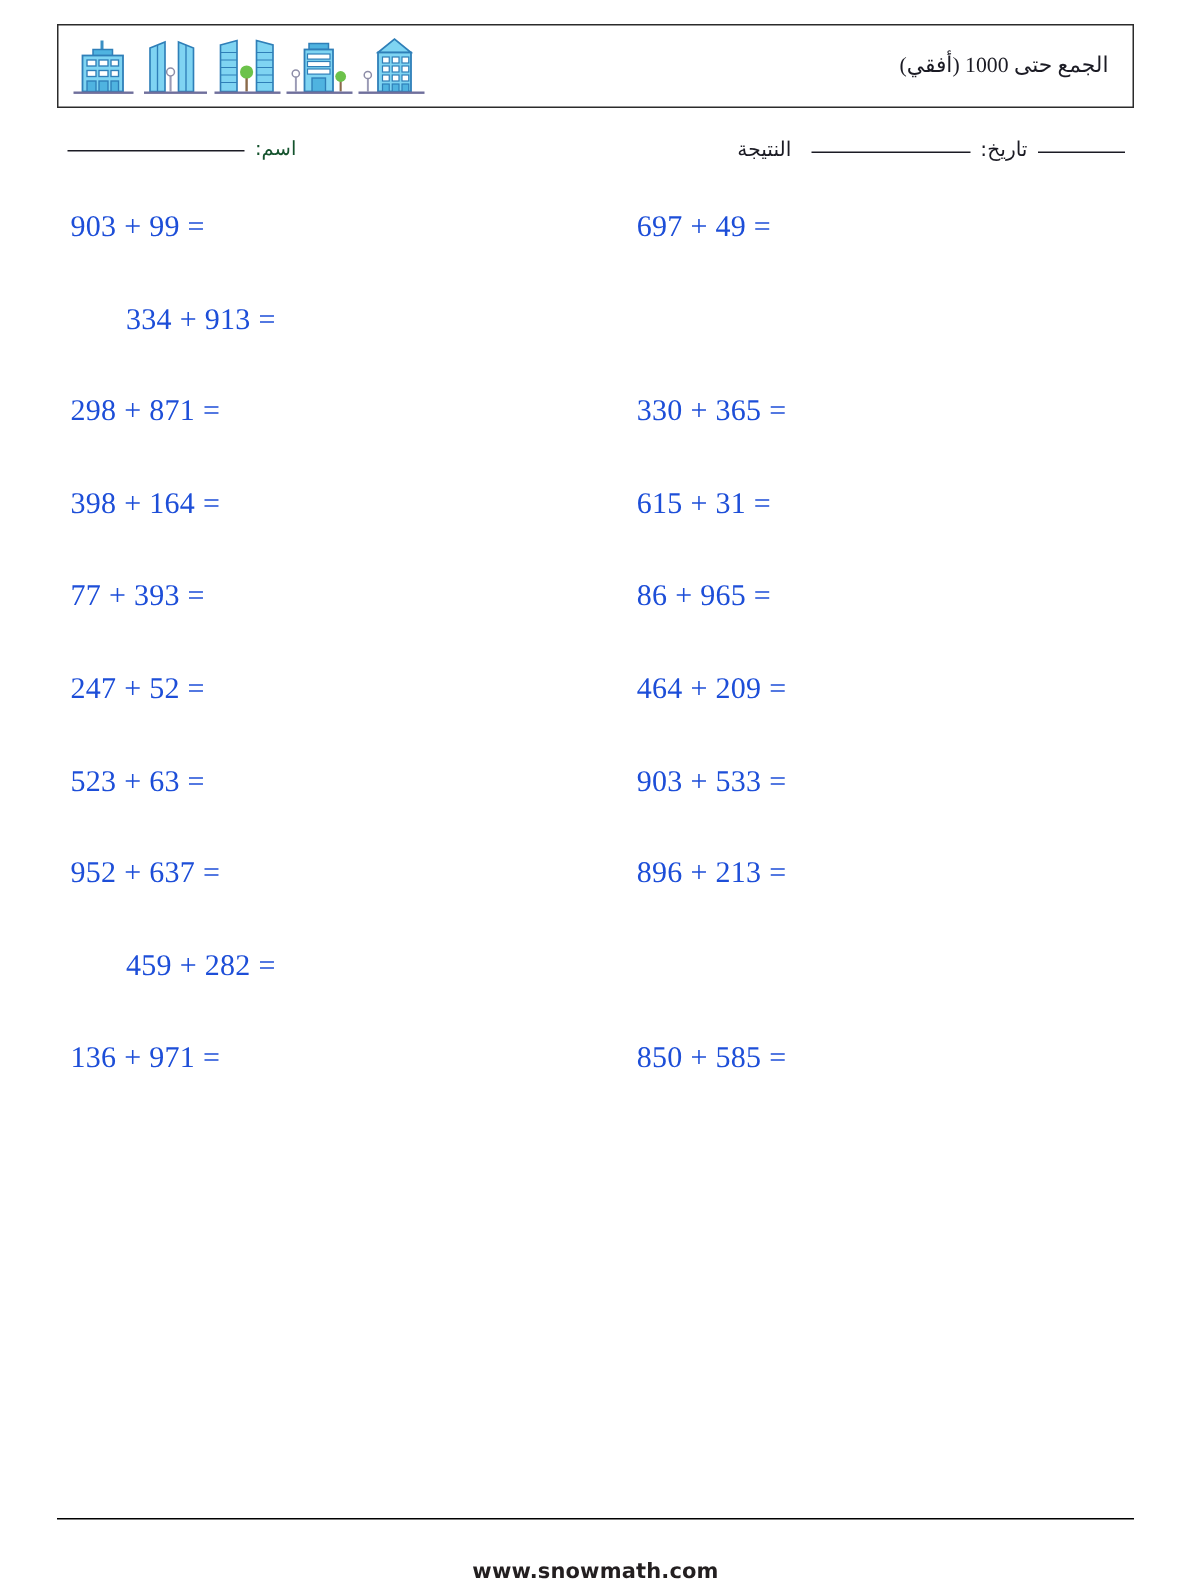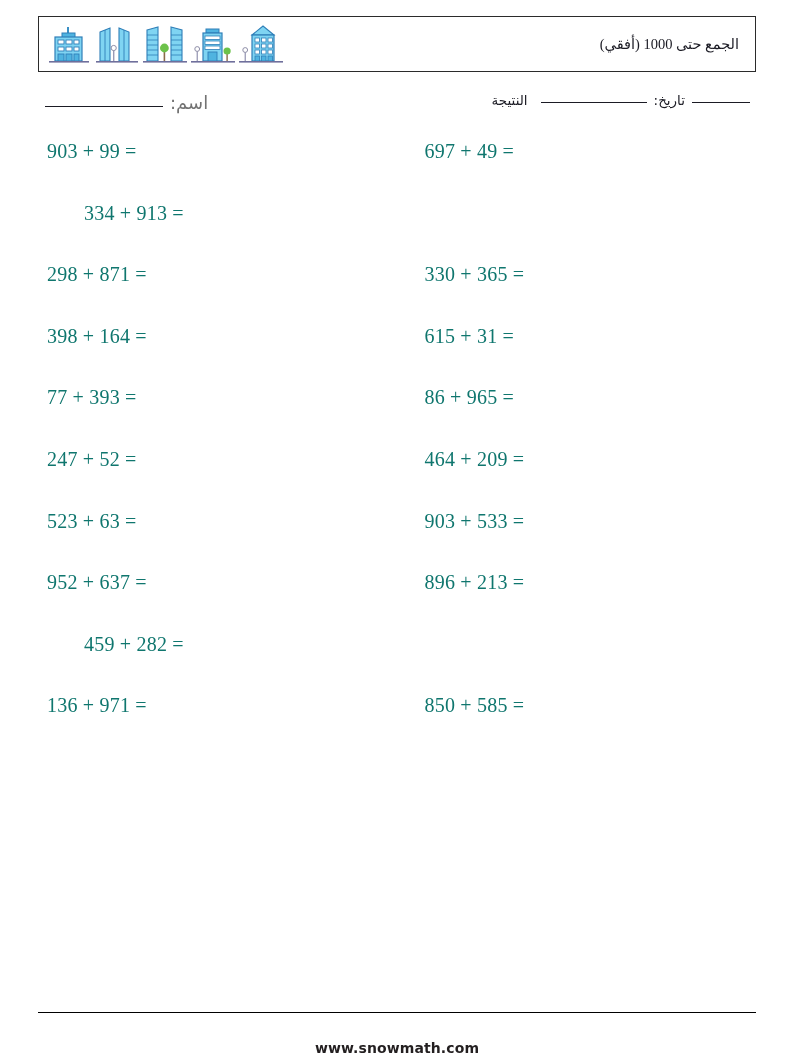--- a/index.html
+++ b/index.html
@@ -63,22 +63,22 @@
     width: 718px;
     height: 30px;
   }
   .info-left {
     position: absolute;
     left: 7px;
     top: 0;
     direction: rtl;
     unicode-bidi: isolate;
     font-family: "DejaVu Sans", "Liberation Sans", sans-serif;
-    font-size: 18px;
-    color: #737373;
+    font-size: 13px;
+    color: #14532d;
     white-space: nowrap;
   }
   .info-right {
     position: absolute;
     right: 6px;
     top: 0;
     direction: rtl;
     unicode-bidi: isolate;
     font-family: "DejaVu Sans", "Liberation Sans", sans-serif;
     font-size: 13.5px;
@@ -105,21 +105,21 @@
     width: 718px;
   }
   .prob-row {
     display: flex;
     height: 61.6px;
     align-items: flex-start;
   }
   .prob-cell {
     width: 335px;
     font-size: 20px;
-    color: #0f766e;
+    color: #1d4ed8;
     letter-spacing: 0.2px;
     font-family: "Liberation Serif", "DejaVu Serif", serif;
   }
   .prob-cell.col-left  { padding-left: 9px; }
   .prob-cell.col-right { padding-left: 46px; }
 
   
   .footer-rule {
     position: absolute;
     left: 38px;

